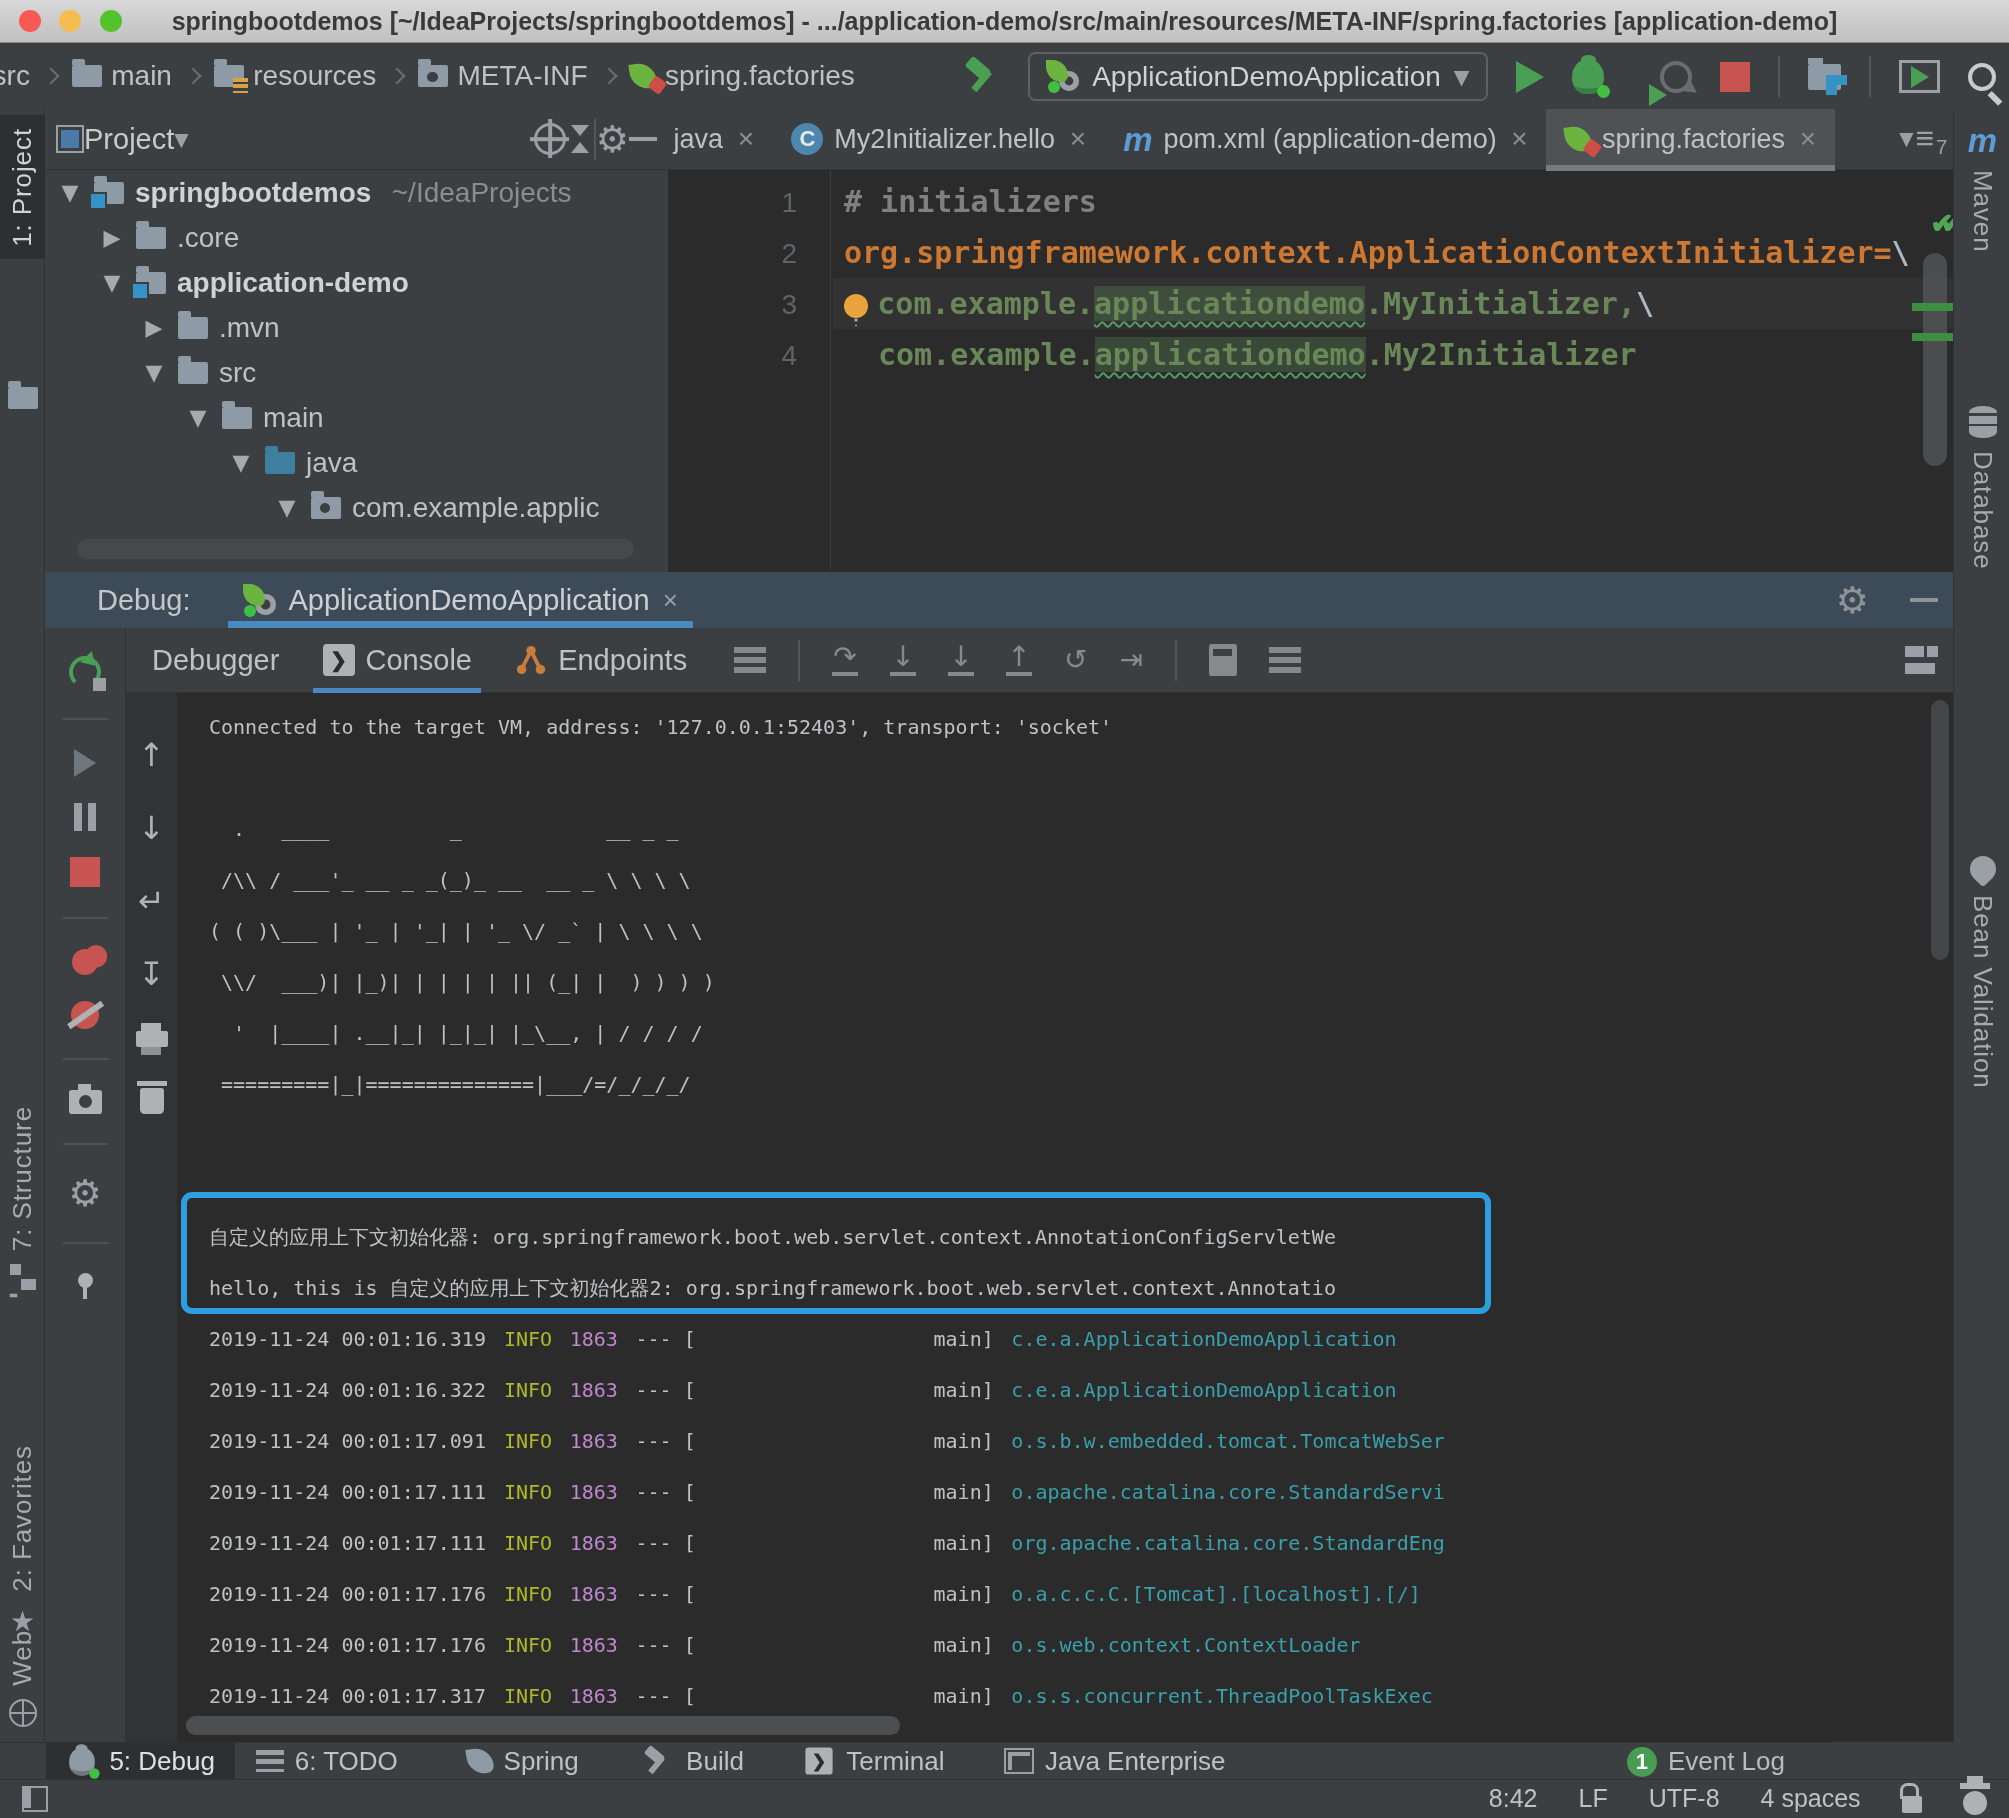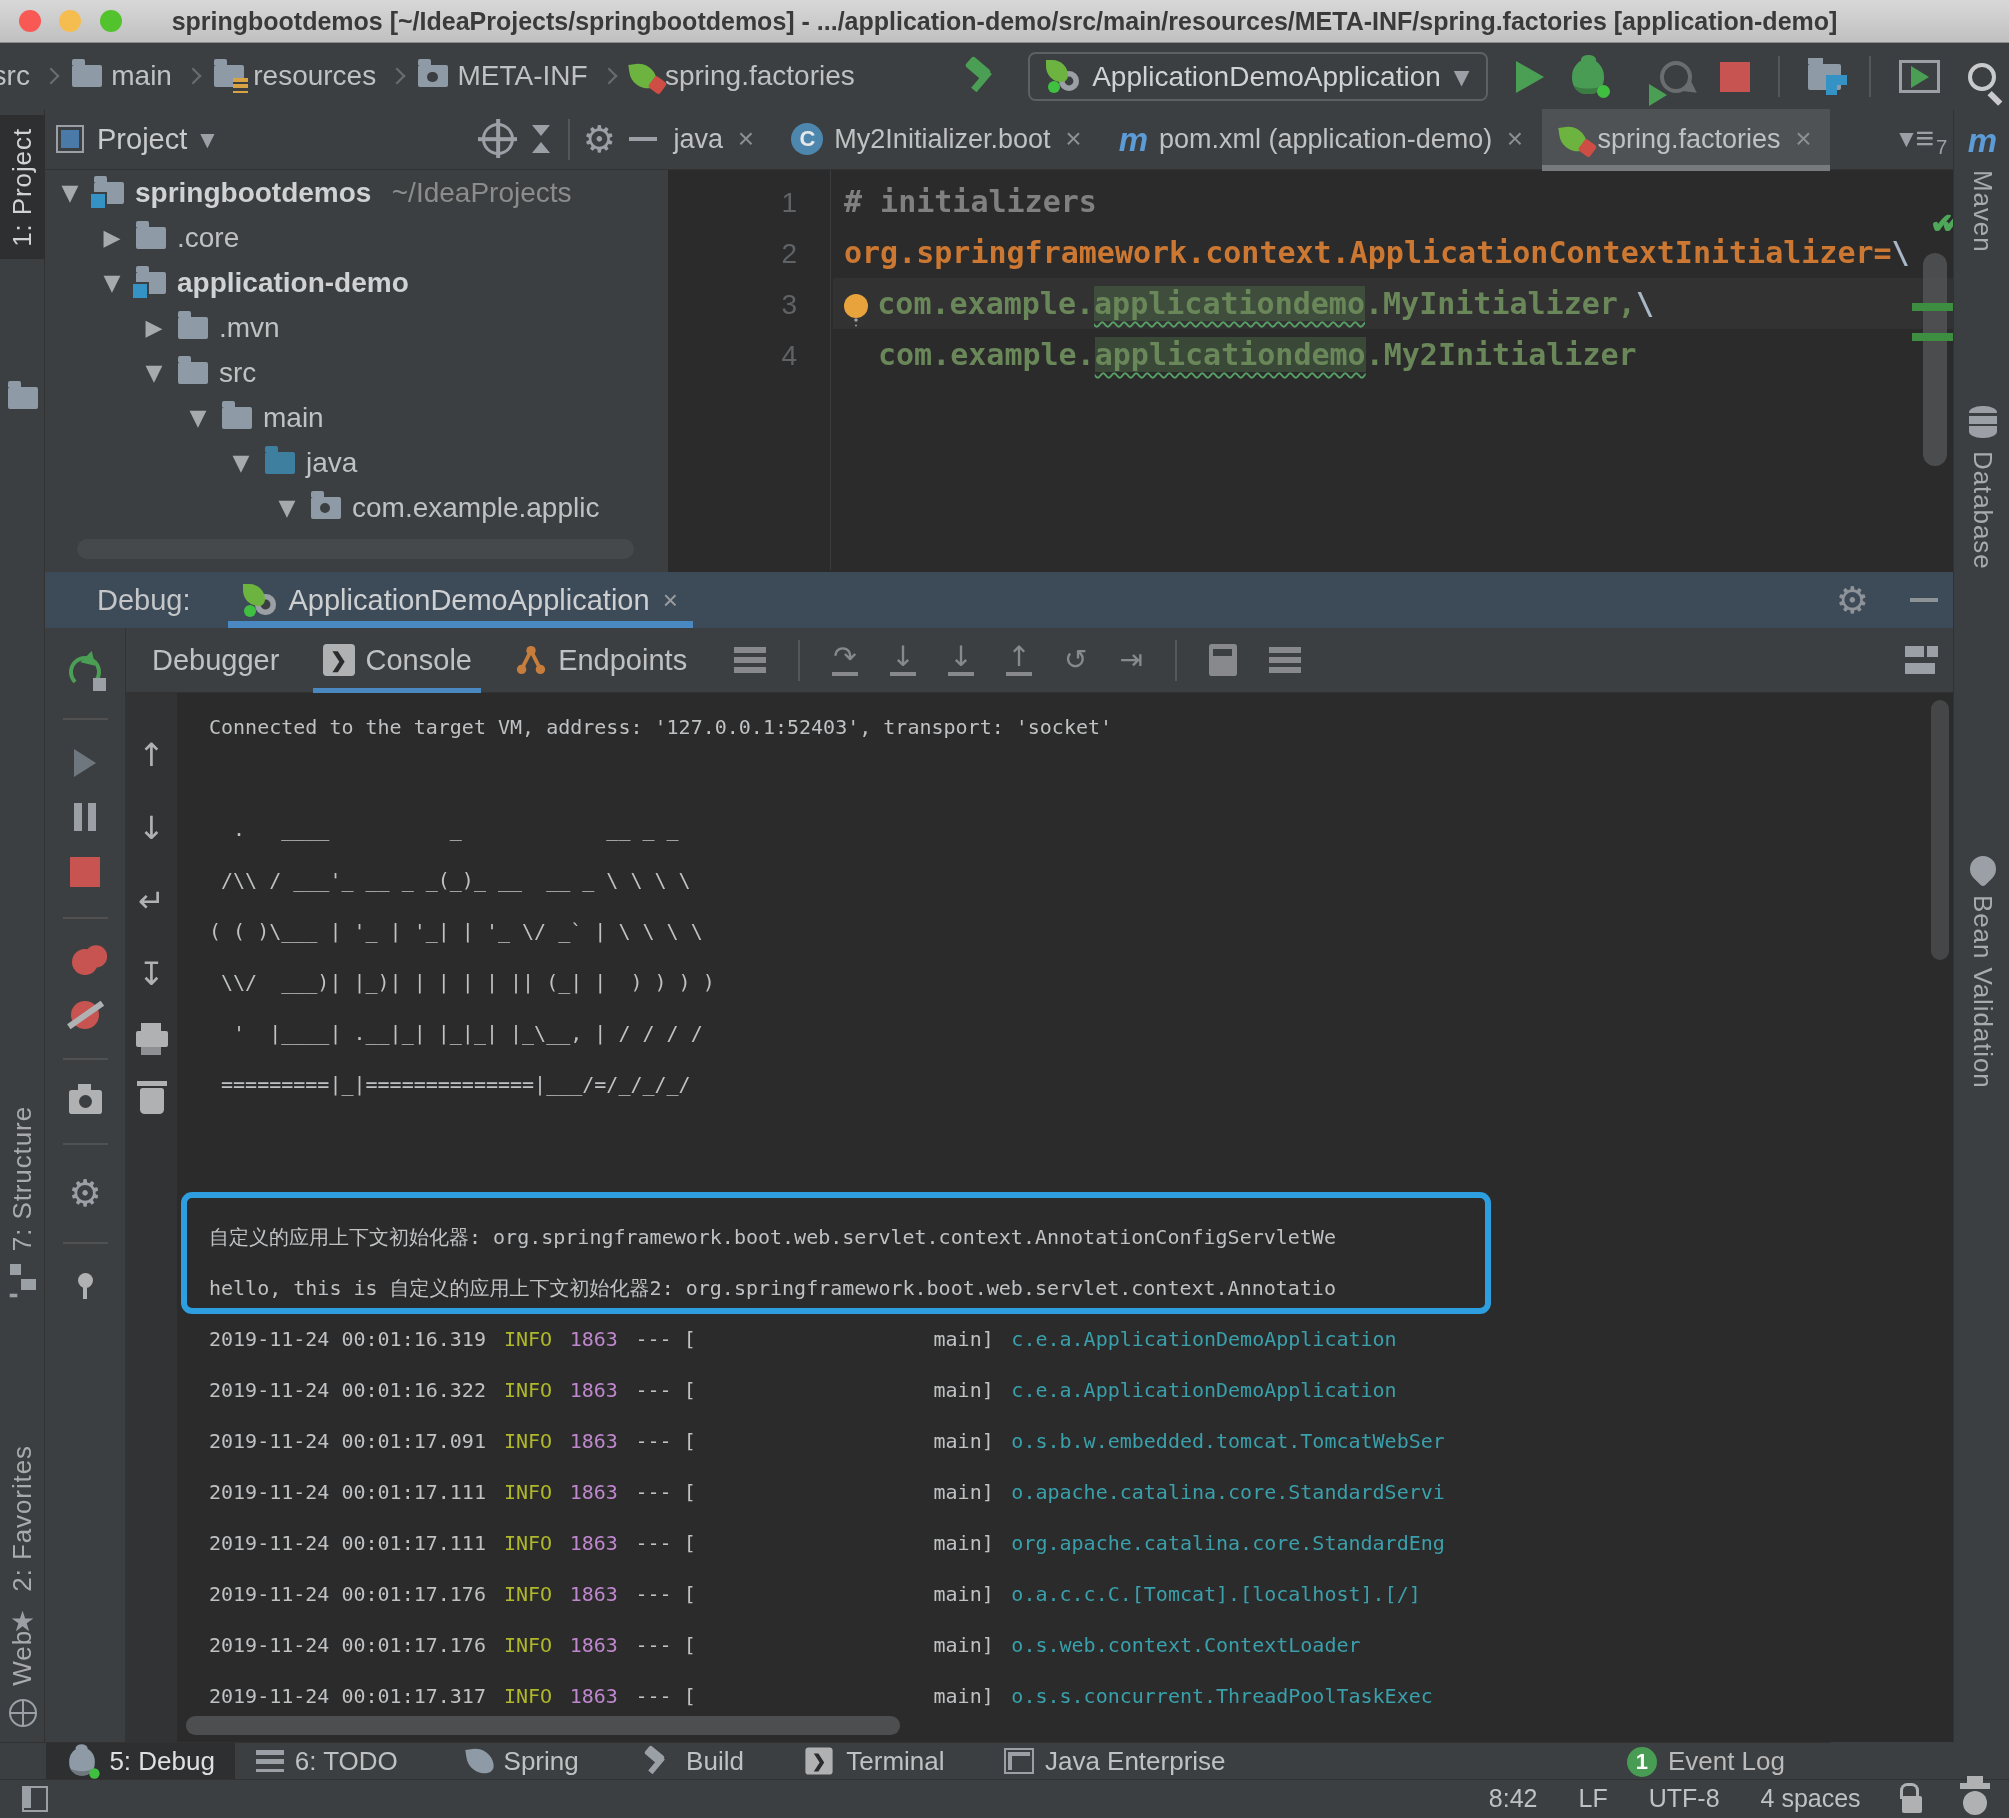--- a/index.html
+++ b/index.html
@@ -133,21 +133,21 @@
   .todoicon{ width:28px; height:22px; background:repeating-linear-gradient(#9AA0A6 0 4.6px, transparent 4.6px 9.3px); }
 
   
   #lstripe{ position:absolute; left:0; top:109px; width:45px; height:1633px; background:#3C3F41; border-right:1.9px solid #323232; }
   .vtext-up{ writing-mode:vertical-rl; transform:rotate(180deg); font-size:26px; color:#A8AAAC; letter-spacing:0.9px; }
   .vtext-down{ writing-mode:vertical-rl; font-size:26px; color:#A8AAAC; letter-spacing:0.9px; }
   .stripebtn{ position:absolute; left:0; width:45px; display:flex; flex-direction:column; align-items:center; gap:13px; }
 
   
   #ppanel{ position:absolute; left:45px; top:109px; width:623px; height:463px; background:#3C3F41; }
-  #phead{ height:61px; border-bottom:1.9px solid #323232; display:flex; align-items:center; padding:0 11px; gap:13px; }
+  #phead{ height:61px; border-bottom:1.9px solid #323232; display:flex; align-items:center; padding:0 11px; }
   .pviewicon{ width:28px; height:28px; border:2.8px solid #9AA0A6; position:relative; background:#3C3F41; }
   .pviewicon::before{ content:""; position:absolute; inset:2.8px; background:#4A7BA8; }
   #phead .title{ font-size:29px; color:#C8CACC; }
   #phead .spacer{ flex:1; }
   .trow{ height:45px; display:flex; align-items:center; gap:11px; font-size:28px; color:#BFC1C3; white-space:nowrap; overflow:hidden; }
   .arr{ color:#A7AAAD; font-size:22px; width:26px; text-align:center; font-family:"DejaVu Sans", sans-serif; }
   .trow .b{ font-weight:bold; color:#D0D2D4; }
   .thint{ color:#8C8C8C; margin-left:9.3px; }
   #pscroll{ position:absolute; left:32px; bottom:13px; width:557px; height:20.4px; background:#46494B; border-radius:10.2px; }
 
@@ -370,21 +370,21 @@
   </div>
 
   <div id="editor">
     <div id="etabs">
       <div class="etab" style="padding-left:5.6px;">
         <span>java</span>
           <span class="x">×</span>
       </div>
       <div class="etab">
         <span class="classicon">C</span>
-        <span>My2Initializer.boot</span>
+        <span>My2Initializer.hello</span>
           <span class="x">×</span>
       </div>
       <div class="etab">
         <span class="mvn">m</span>
         <span>pom.xml (application-demo)</span>
           <span class="x">×</span>
       </div>
       <div class="etab active">
         <span class="leaf fact"></span>
         <span>spring.factories</span>

